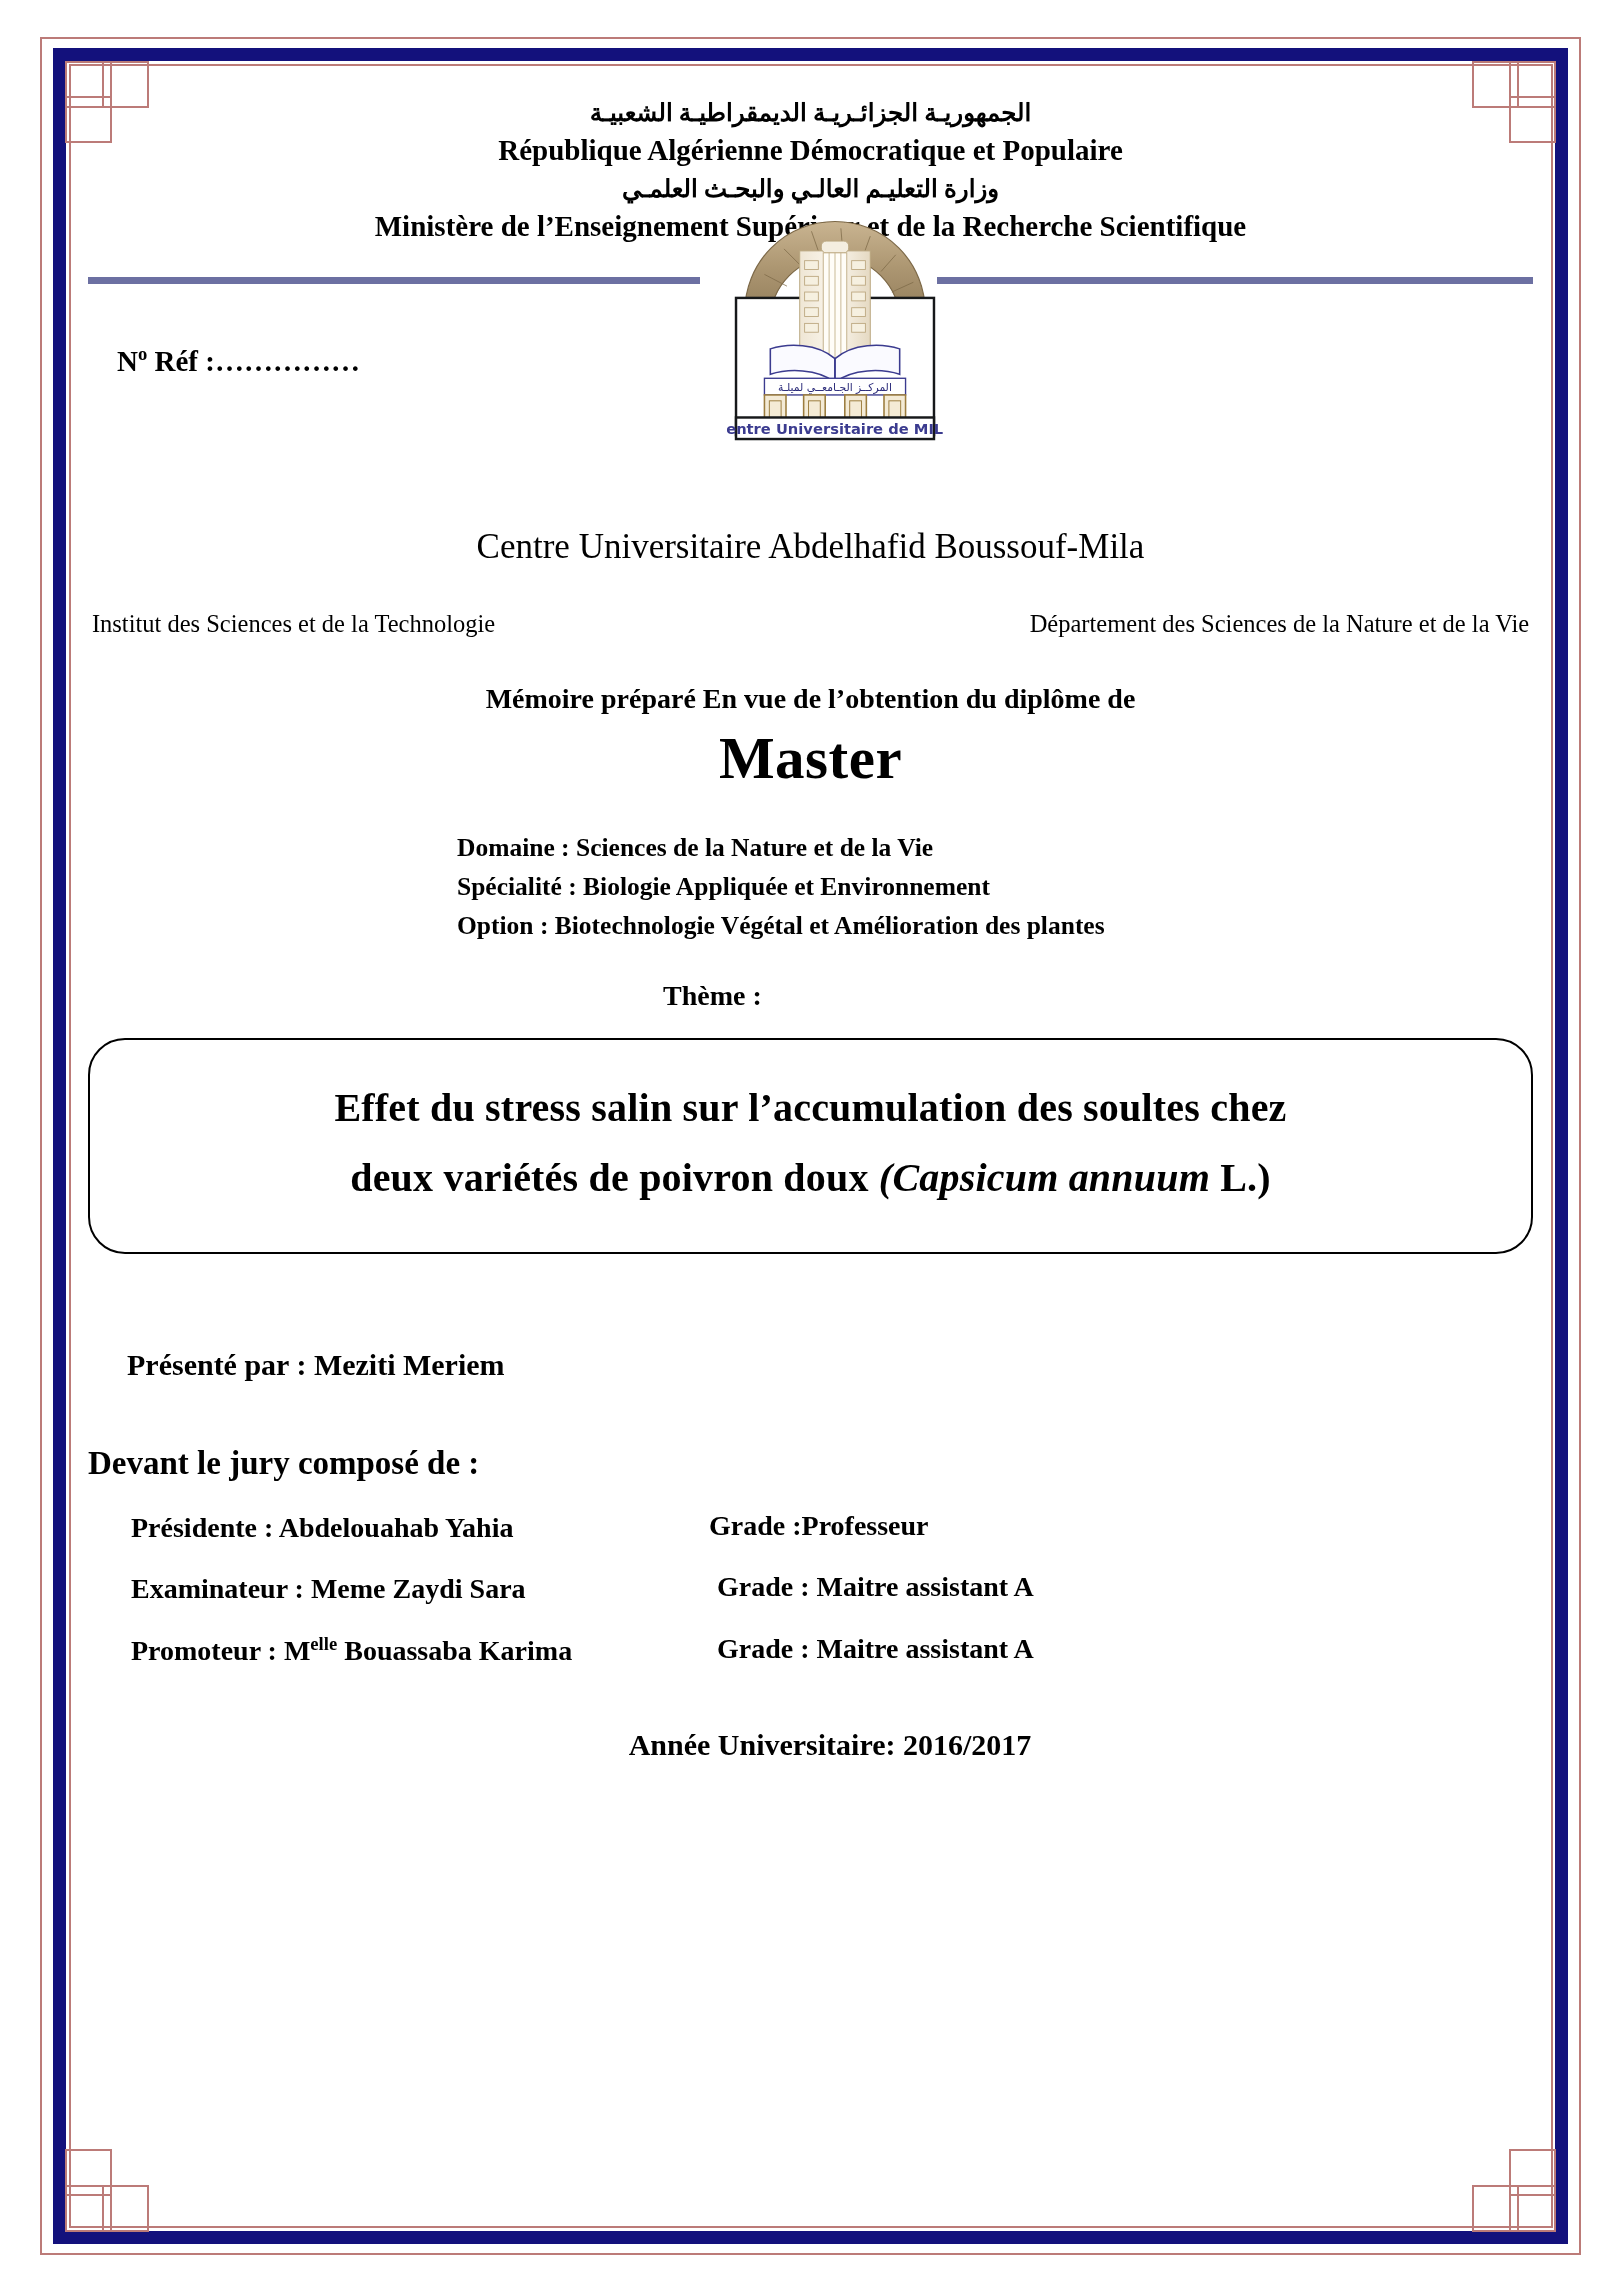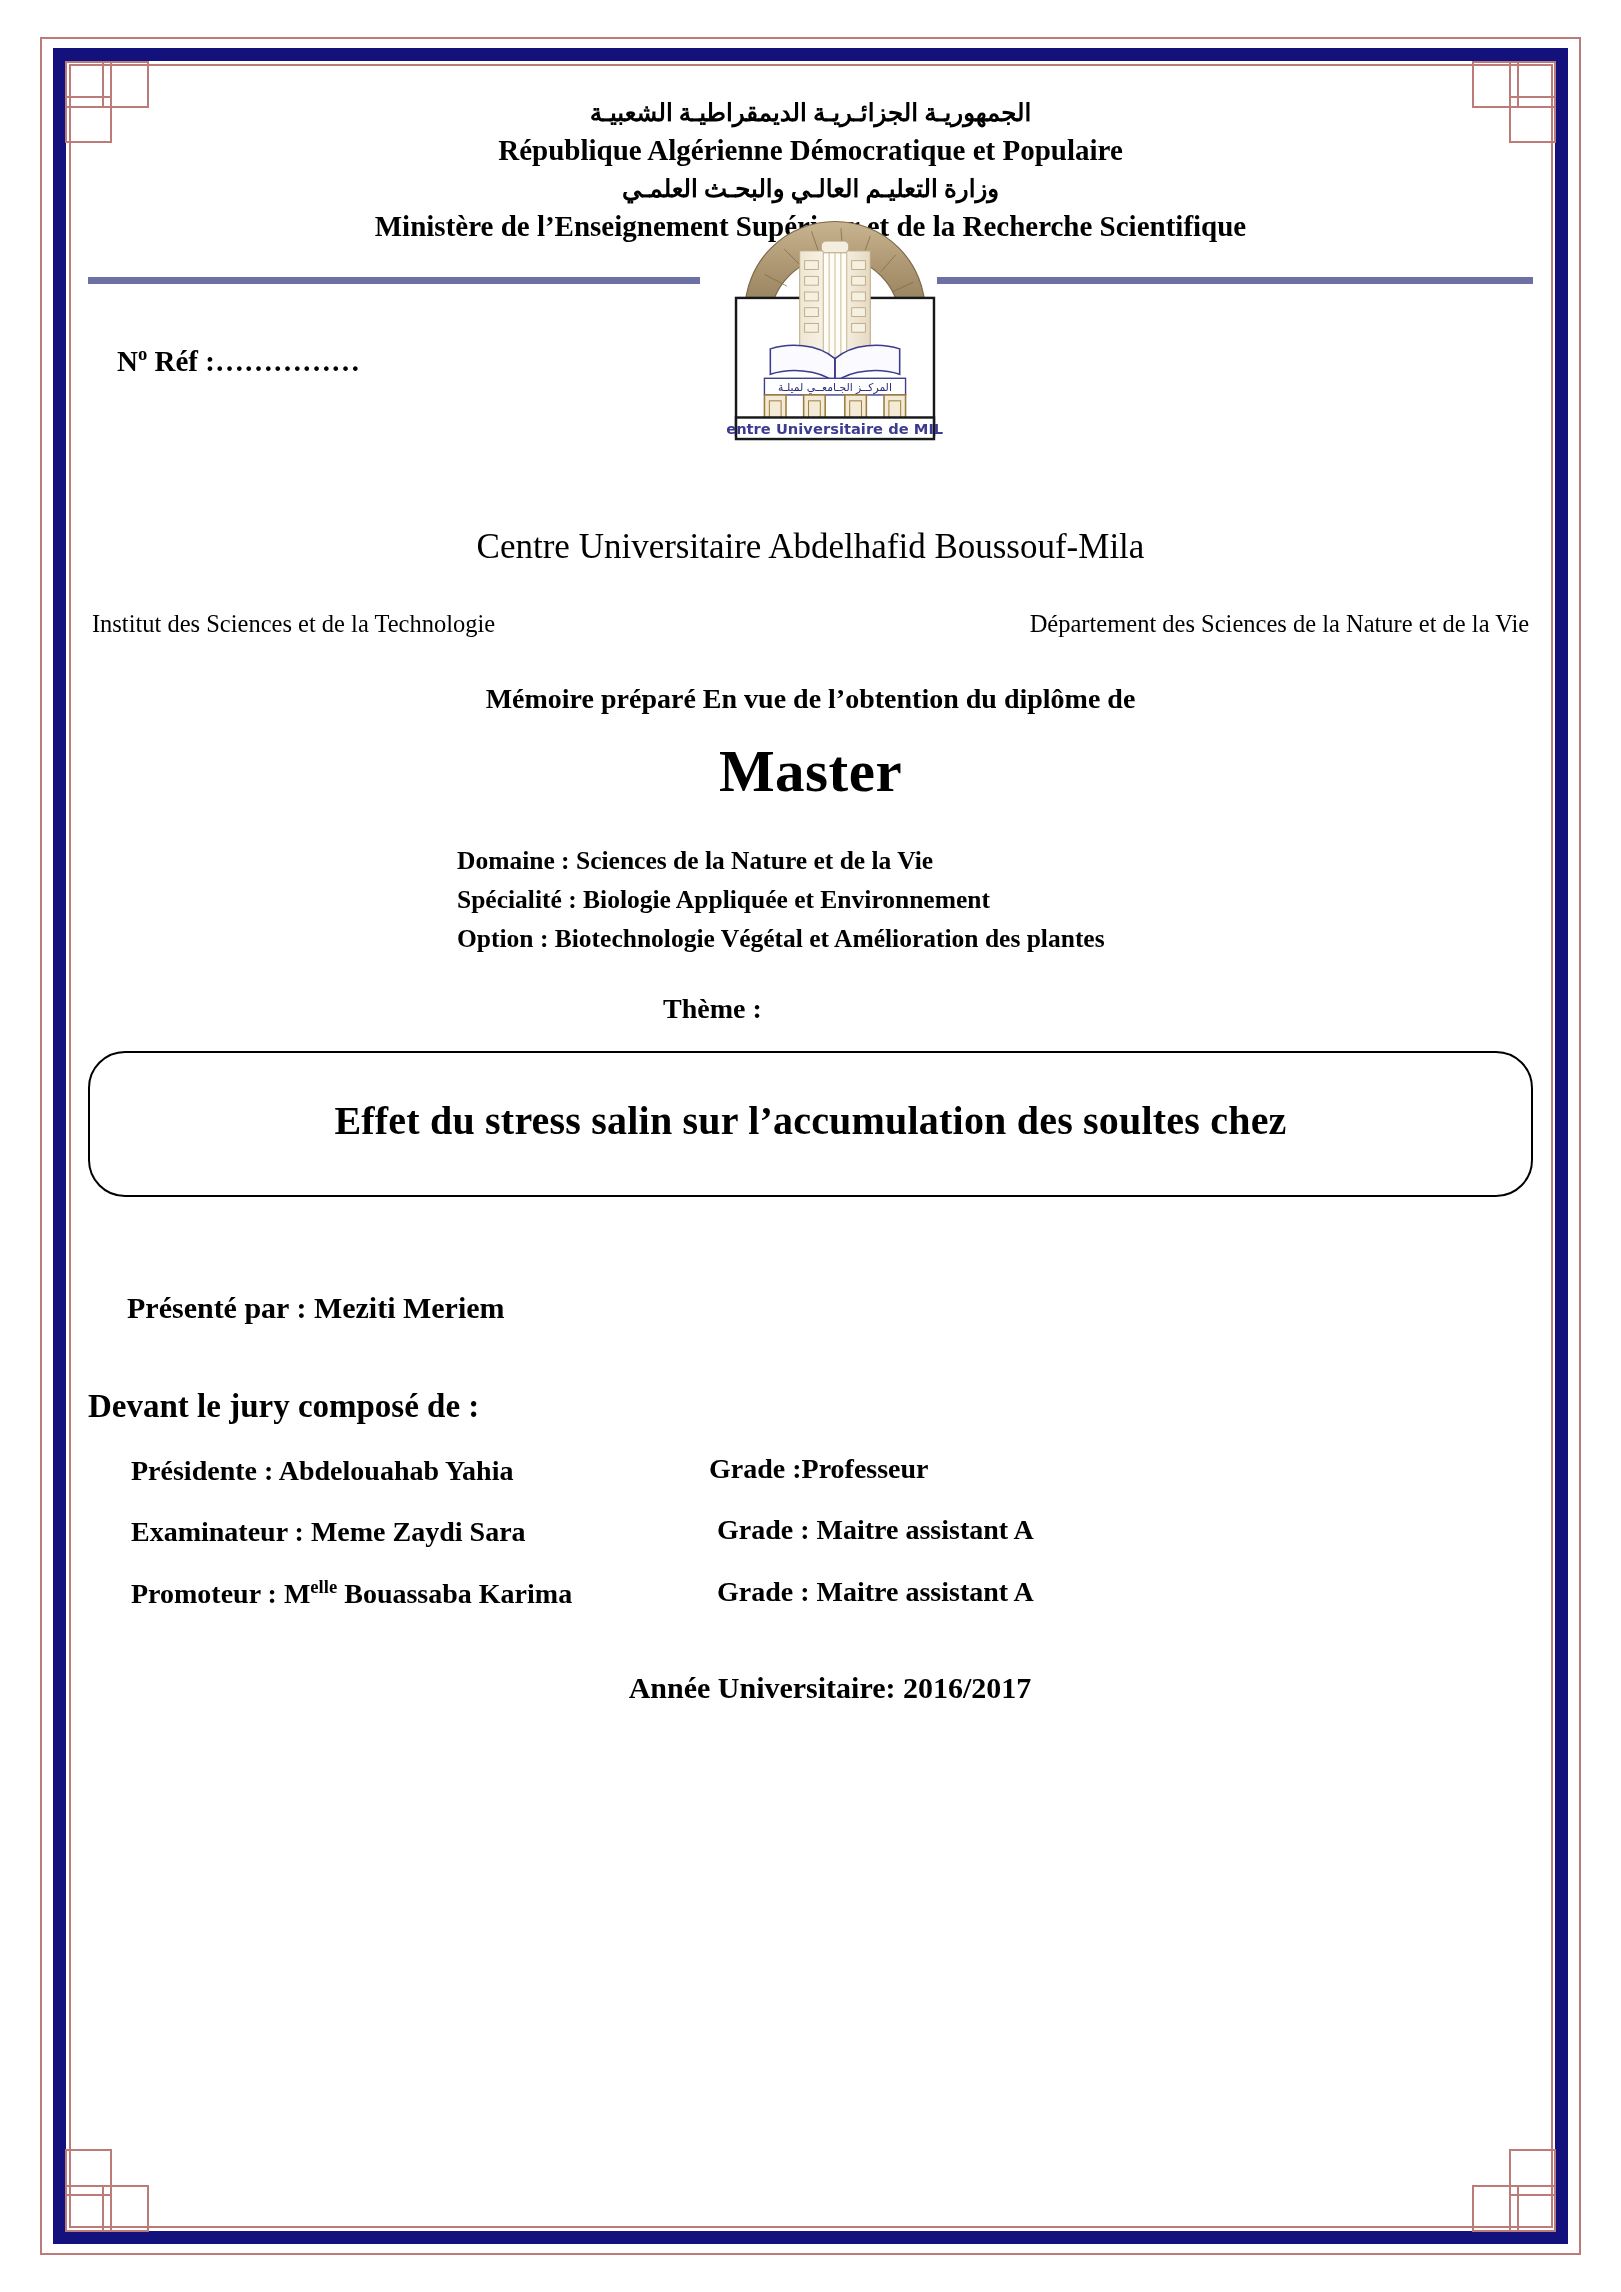--- a/index.html
+++ b/index.html
@@ -153,21 +153,21 @@
   .memoire {
     text-align: center;
     font-size: 28px;
     font-weight: bold;
     margin-top: 45px;
   }
   .master {
     text-align: center;
     font-size: 59px;
     font-weight: bold;
-    margin-top: 22px;
+    margin-top: 9px;
     letter-spacing: 0.5px;
   }
 
   .spec-block {
     margin-top: 35px;
     padding-left: 369px;
     font-size: 25.5px;
     font-weight: bold;
     line-height: 1.53;
   }
@@ -366,20 +366,21 @@
   <div class="spec-block">
     <div>Domaine : Sciences de la Nature et de la Vie</div>
     <div>Spécialité : Biologie Appliquée et Environnement</div>
     <div>Option : Biotechnologie  Végétal et Amélioration des plantes</div>
   </div>
 
   <div class="theme">Thème :</div>
 
   <div class="title-box">
     <div class="title-line">Effet du stress salin sur l’accumulation des soultes chez</div>
+    <div class="title-line"><span>deux variétés de poivron doux </span><span class="ital">(Capsicum annuum</span><span> L.)</span></div>
   </div>
 
   <div class="presente">Présenté par : Meziti Meriem</div>
 
   <div class="jury-head">Devant le jury composé de :</div>
 
   <div class="jury-row r1">
     <div class="jury-role"><span>Présidente :  Abdelouahab Yahia</span><sup></sup><span></span></div>
     <div class="jury-grade">Grade :Professeur</div>
   </div>

